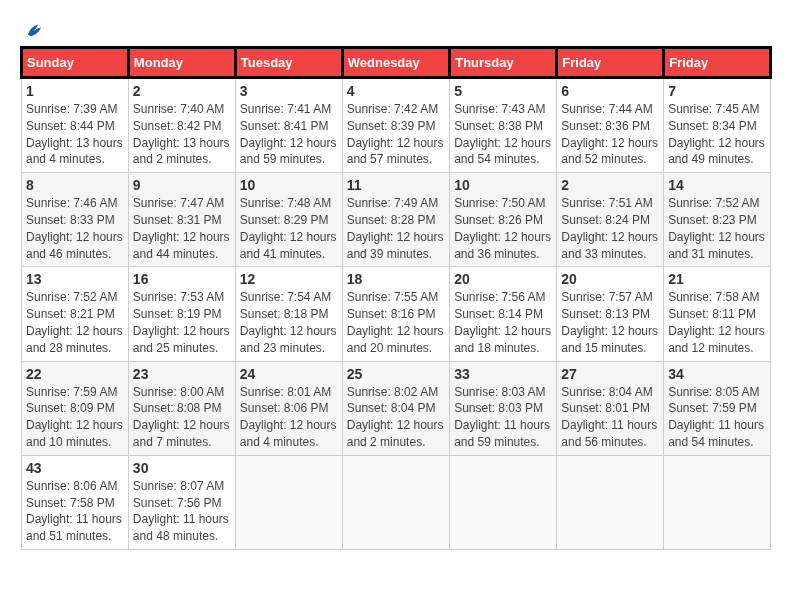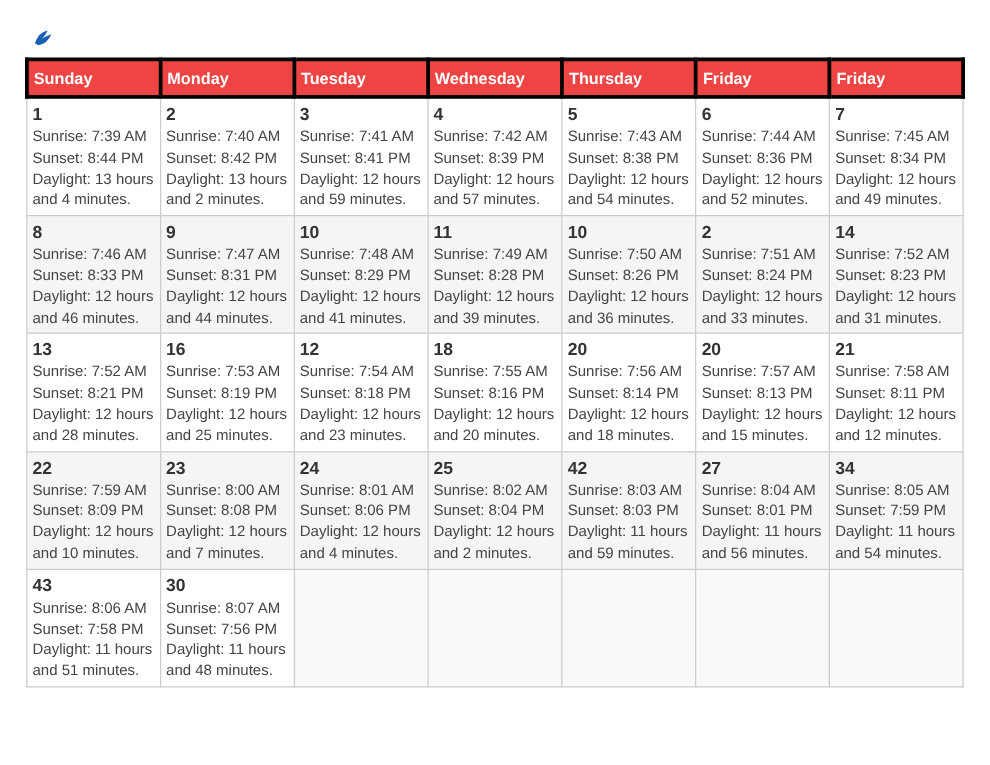--- a/index.html
+++ b/index.html
@@ -220,21 +220,21 @@
       </td>
         <td>
         <span class="day-number">24</span>
         <div class="day-detail">Sunrise: 8:01 AM<br>Sunset: 8:06 PM<br>Daylight: 12 hours and 4 minutes.</div>
       </td>
         <td>
         <span class="day-number">25</span>
         <div class="day-detail">Sunrise: 8:02 AM<br>Sunset: 8:04 PM<br>Daylight: 12 hours and 2 minutes.</div>
       </td>
         <td>
-        <span class="day-number">42</span>
+        <span class="day-number">33</span>
         <div class="day-detail">Sunrise: 8:03 AM<br>Sunset: 8:03 PM<br>Daylight: 11 hours and 59 minutes.</div>
       </td>
         <td>
         <span class="day-number">27</span>
         <div class="day-detail">Sunrise: 8:04 AM<br>Sunset: 8:01 PM<br>Daylight: 11 hours and 56 minutes.</div>
       </td>
         <td>
         <span class="day-number">34</span>
         <div class="day-detail">Sunrise: 8:05 AM<br>Sunset: 7:59 PM<br>Daylight: 11 hours and 54 minutes.</div>
       </td>

